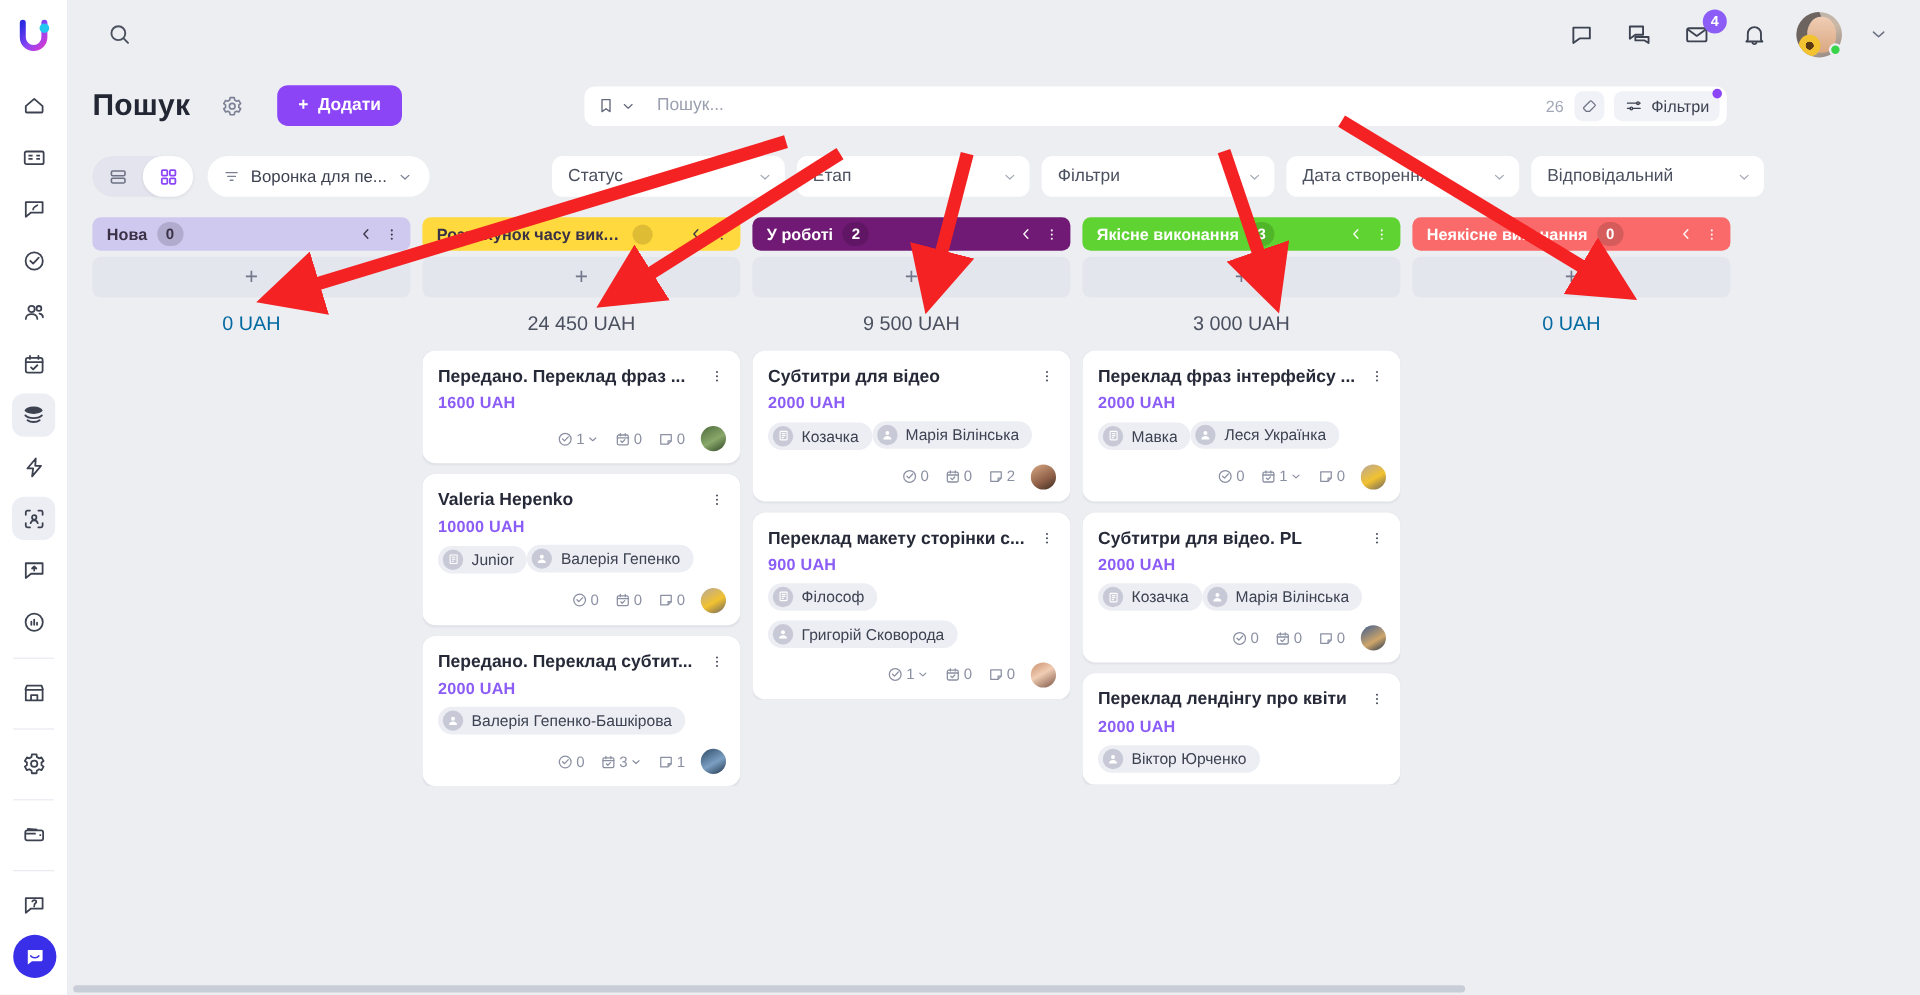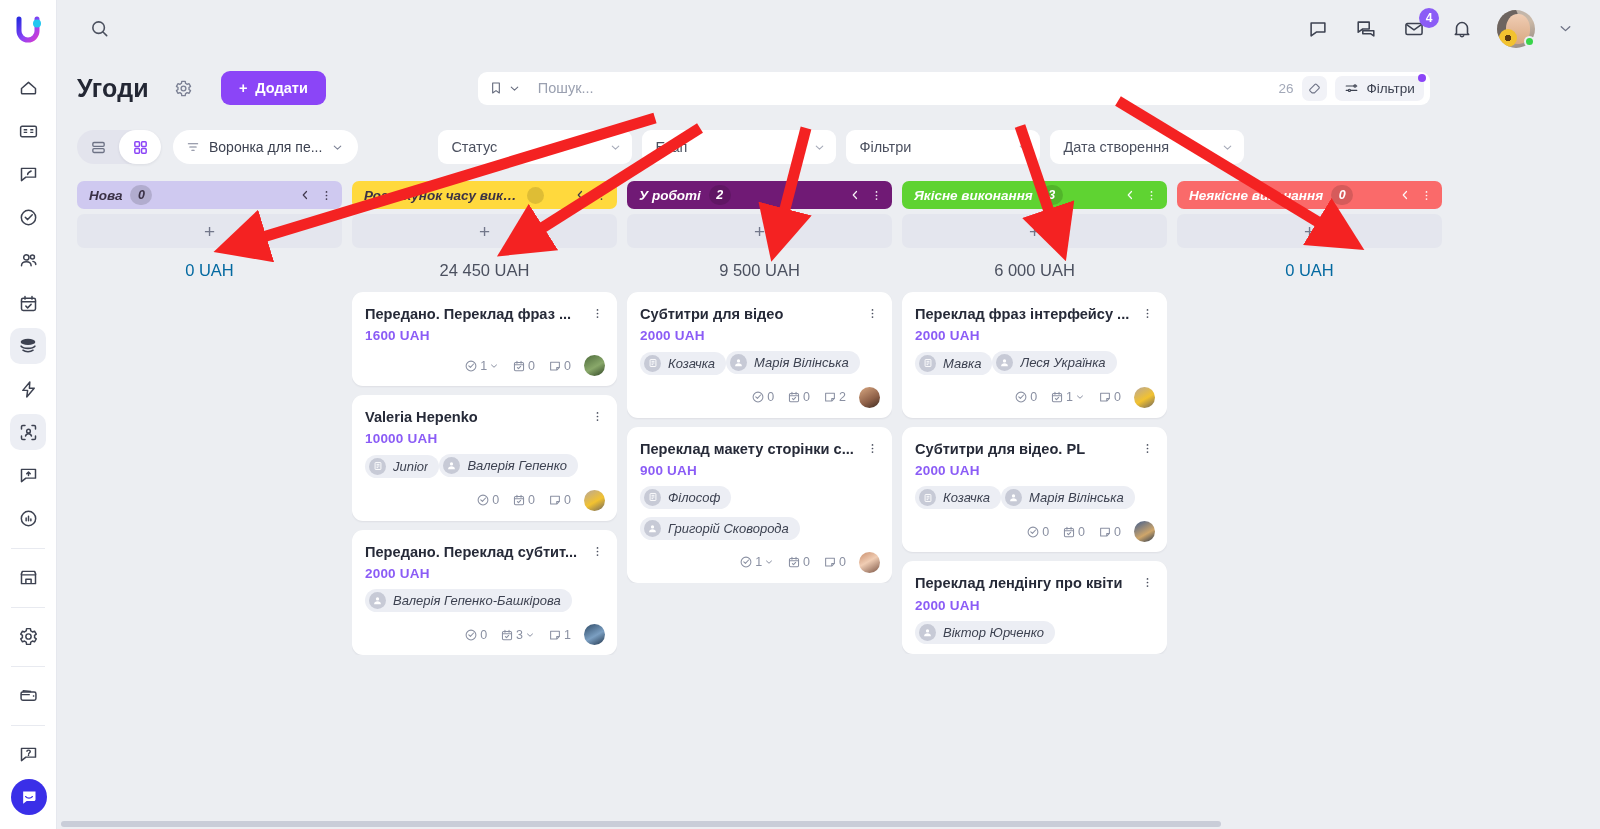--- a/index.html
+++ b/index.html
@@ -110,36 +110,36 @@
   .controls { padding: 0 26px 0 20px; display:flex; align-items:center; height: 56px; flex:0 0 56px;}
   .view-toggle { background:#e3e4ed; border-radius:20px; height:34px; display:flex; align-items:center; padding:0; }
   .vt-btn { width:42px;height:34px;border-radius:20px;display:flex;align-items:center;justify-content:center;color:#6d7285;cursor:pointer;}
   .vt-btn.active { background:#fff; color:#8b45f7; box-shadow:0 1px 3px rgba(20,20,50,.08); }
   .funnel-select {
     margin-left:12px; height:34px; background:#fff; border-radius:20px;
     display:flex;align-items:center; gap:9px; padding: 0 14px 0 13px;
     font-size:14px;color:#3d4251; min-width:175px; cursor:pointer;
   }
   .funnel-label { flex:1; white-space:nowrap; overflow:hidden; text-overflow:ellipsis;}
-  .filter-row { margin-left: 80px; display:flex; gap:10px; }
+  .filter-row { margin-left: 102px; display:flex; gap:10px; }
   .filter-select {
     width:194px;height:34px;background:#fff;border-radius:9px;
     display:flex;align-items:center;justify-content:space-between;
     padding: 0 10px 0 13px; font-size:14.5px;color:#4b505f; cursor:pointer;
   }
 
   
   .board {
     flex:1; display:flex; gap:10px; padding: 6px 20px 0 20px; min-height:0;
     overflow: hidden;
   }
   .column { width: 265px; flex: 0 0 265px; display:flex; flex-direction:column; min-height:0;}
   .col-head {
     height: 28px; border-radius:7px; display:flex; align-items:center;
-    padding: 0 9px 0 12px; color:#fff; font-size:13.5px; font-weight:700;font-style:italic;
+    padding: 0 9px 0 12px; color:#fff; font-size:13.5px; font-weight:700;
   }
   .col-head.light { color:#3a3146; }
   .col-title { white-space:nowrap; overflow:hidden; text-overflow:ellipsis; max-width:155px; }
   .col-count {
     margin-left:8px; min-width:22px;height:20px;border-radius:10px;
     background: rgba(0,0,0,.14); display:flex;align-items:center;justify-content:center;
     font-size:12.5px; font-weight:600; padding:0 6px;
   }
   .col-head-actions { margin-left:auto; display:flex; align-items:center; gap:9px; }
   .ch-icon { cursor:pointer; display:flex; align-items:center; opacity:.95; }
@@ -161,21 +161,21 @@
     white-space:nowrap; overflow:hidden; text-overflow:ellipsis; flex:1;
   }
   .kebab { width:16px; flex:0 0 16px; display:flex;align-items:center;justify-content:center; cursor:pointer; padding-top:2px;}
   .card-price { font-size:13.5px; font-weight:700; color:#8b5cf6; margin-top:5px; letter-spacing:.2px;}
   .chip {
     display:inline-flex; align-items:center; gap:7px; height:23px;
     background:#eceef4; border-radius:12px; padding: 0 11px 0 4px; margin-top:8px;
     font-size:13px; color:#3d4251; max-width:100%;
   }
   .chip-ava { width:17px;height:17px;border-radius:50%;background:#c7cad6; display:flex;align-items:center;justify-content:center;color:#fff;flex:0 0 17px;}
-  .chip-text { white-space:nowrap; overflow:hidden; text-overflow:ellipsis;font-style:italic; }
+  .chip-text { white-space:nowrap; overflow:hidden; text-overflow:ellipsis; }
   .card-foot { display:flex; align-items:center; justify-content:flex-end; gap:13px; margin-top:12px;}
   .stat { display:flex; align-items:center; gap:2px; font-size:12.5px; color:#8a90a2; }
   .mini-ava { width:21px;height:21px;border-radius:50%; overflow:hidden; flex:0 0 21px;}
   .mini-ava.a1{background:linear-gradient(150deg,#4e6b3c,#89a86a 55%,#2f4424);}
   .mini-ava.a2{background:linear-gradient(150deg,#b8a79a,#f2c230 55%,#6d6460);}
   .mini-ava.a3{background:linear-gradient(150deg,#2e4a66,#7b9fc2 55%,#20344a);}
   .mini-ava.a4{background:linear-gradient(150deg,#d9a882,#8d5f47 60%,#3c2a21);}
   .mini-ava.a5{background:linear-gradient(150deg,#c98d6b,#f0cdb4 45%,#7b5444);}
   .mini-ava.a7{background:linear-gradient(150deg,#3f5d8f,#cfa66a 60%,#23354f);}
 
@@ -366,21 +366,21 @@
         </div>
         <div class="chev-down">
           <svg width="17" height="17" viewBox="0 0 24 24" fill="none" stroke="currentColor" stroke-width="1.9" stroke-linecap="round" stroke-linejoin="round">
               <path d="M6 9.5 12 15l6-5.5"></path>
             </svg>
         </div>
       </div>
     </div>
 
     <div class="page-head">
-      <div class="page-title">Угоди</div>
+      <div class="page-title">Пошук</div>
       <div class="gear-btn">
         <svg width="19" height="19" viewBox="0 0 24 24" fill="none" stroke="currentColor" stroke-width="1.7" stroke-linecap="round" stroke-linejoin="round">
             <circle cx="12" cy="12" r="3"></circle>
             <path d="M19 12a7 7 0 0 0-.1-1.2l2-1.5-2-3.4-2.3.9a7 7 0 0 0-2-1.2L14.2 3H9.8l-.4 2.6a7 7 0 0 0-2 1.2l-2.3-.9-2 3.4 2 1.5A7 7 0 0 0 5 12a7 7 0 0 0 .1 1.2l-2 1.5 2 3.4 2.3-.9a7 7 0 0 0 2 1.2l.4 2.6h4.4l.4-2.6a7 7 0 0 0 2-1.2l2.3.9 2-3.4-2-1.5A7 7 0 0 0 19 12z"></path>
           </svg>
       </div>
       <button class="add-btn">
         <span>+</span>
         <span>Додати</span>
       </button>
@@ -466,20 +466,28 @@
         <div class="filter-select">
           <span>Фільтри</span>
           <span>
               <svg width="13" height="13" viewBox="0 0 24 24" fill="none" stroke="#a5aab8" stroke-width="2" stroke-linecap="round" stroke-linejoin="round">
                 <path d="M6 9.5 12 15l6-5.5"></path>
               </svg>
             </span>
         </div>
         <div class="filter-select">
           <span>Дата створення</span>
+          <span>
+              <svg width="13" height="13" viewBox="0 0 24 24" fill="none" stroke="#a5aab8" stroke-width="2" stroke-linecap="round" stroke-linejoin="round">
+                <path d="M6 9.5 12 15l6-5.5"></path>
+              </svg>
+            </span>
+        </div>
+        <div class="filter-select">
+          <span>Відповідальний</span>
           <span>
               <svg width="13" height="13" viewBox="0 0 24 24" fill="none" stroke="#a5aab8" stroke-width="2" stroke-linecap="round" stroke-linejoin="round">
                 <path d="M6 9.5 12 15l6-5.5"></path>
               </svg>
             </span>
         </div>
       </div>
     </div>
 
     <div class="board" id="board">
@@ -845,21 +853,21 @@
                   <circle cx="12" cy="5.5" r="1.6" fill="#ffffff"></circle>
                   <circle cx="12" cy="12" r="1.6" fill="#ffffff"></circle>
                   <circle cx="12" cy="18.5" r="1.6" fill="#ffffff"></circle>
                 </svg>
               </span>
             </span>
           </div>
           <div class="col-add">
             <span>+</span>
           </div>
-          <div class="col-sum">6 000 UAH</div>
+          <div class="col-sum">3 000 UAH</div>
           <div class="cards">
             <div class="card"><div class="card-top">
                 <span class="card-title">Переклад фраз інтерфейсу ...</span>
                 <span class="kebab">
                   <svg width="13" height="13" viewBox="0 0 24 24">
                     <circle cx="12" cy="5.5" r="1.6" fill="#4b505f"></circle>
                     <circle cx="12" cy="12" r="1.6" fill="#4b505f"></circle>
                     <circle cx="12" cy="18.5" r="1.6" fill="#4b505f"></circle>
                   </svg>
                 </span>

